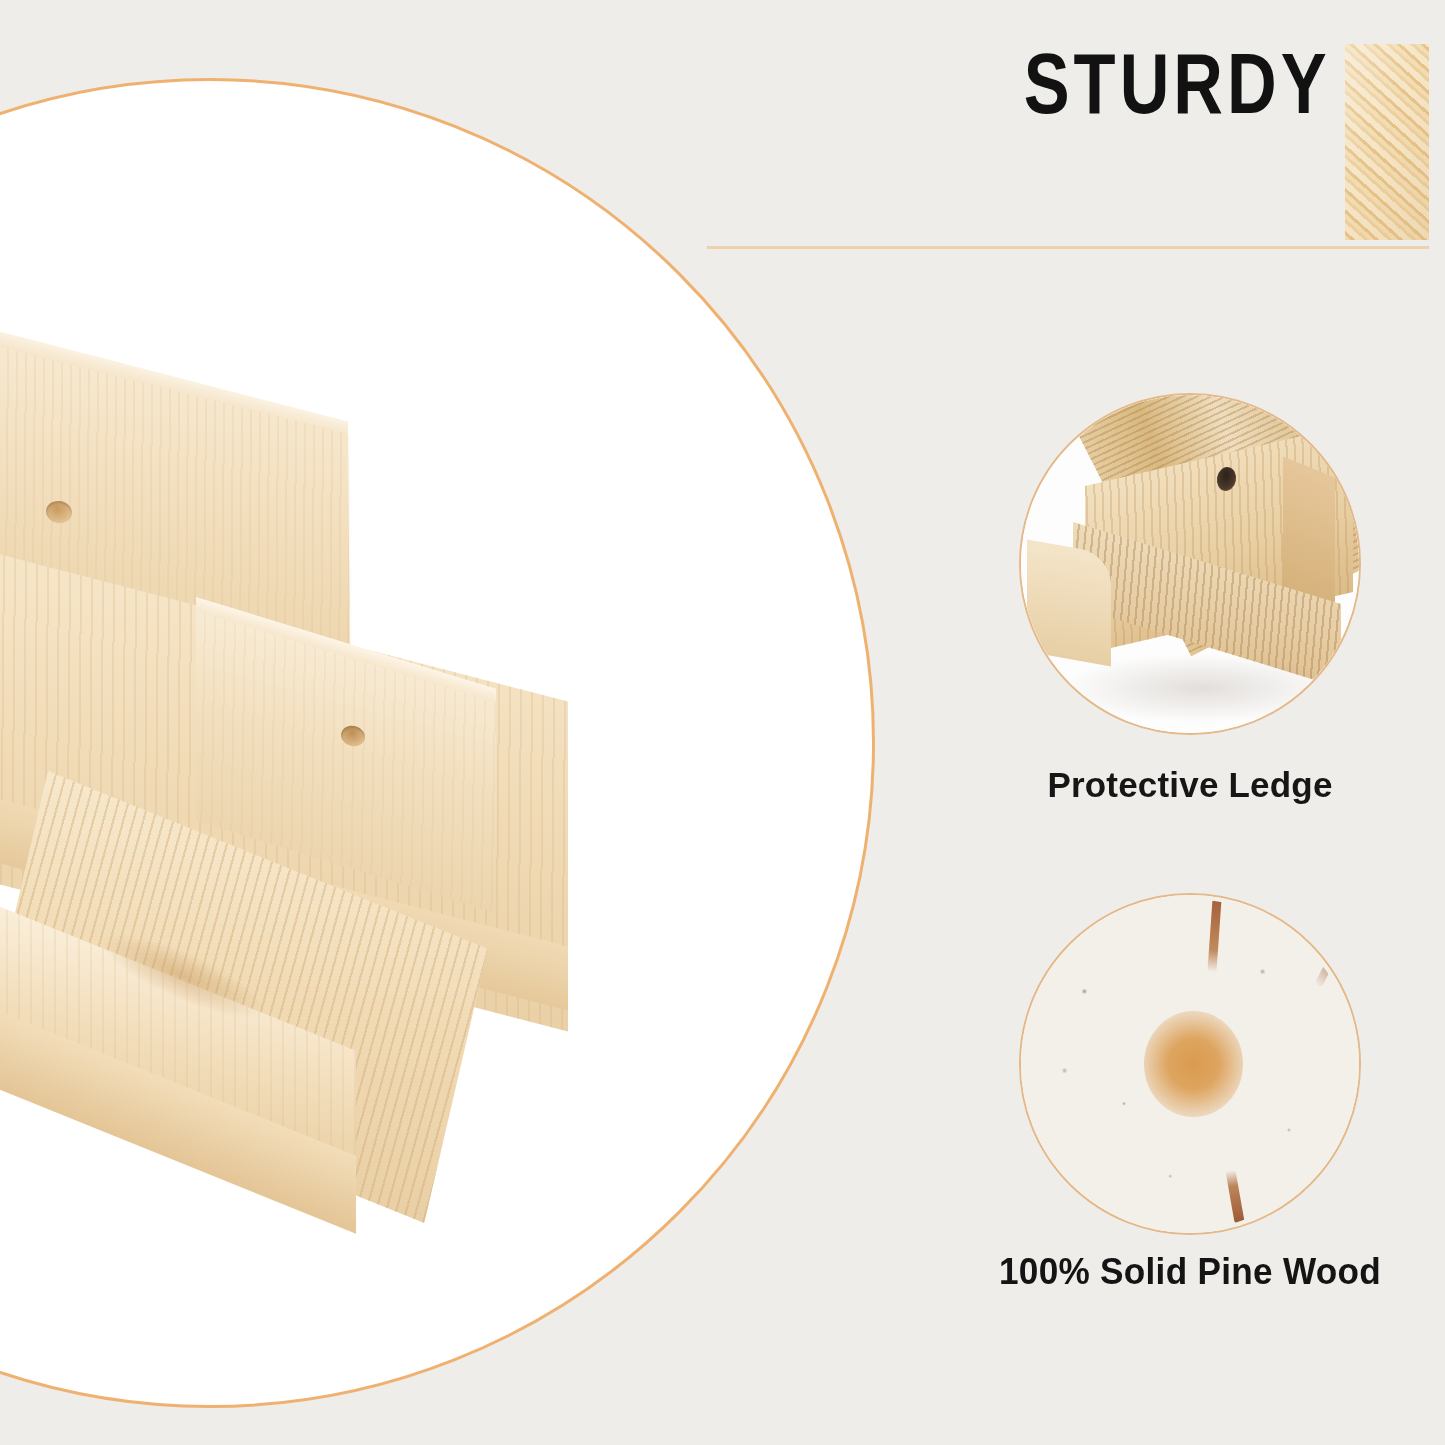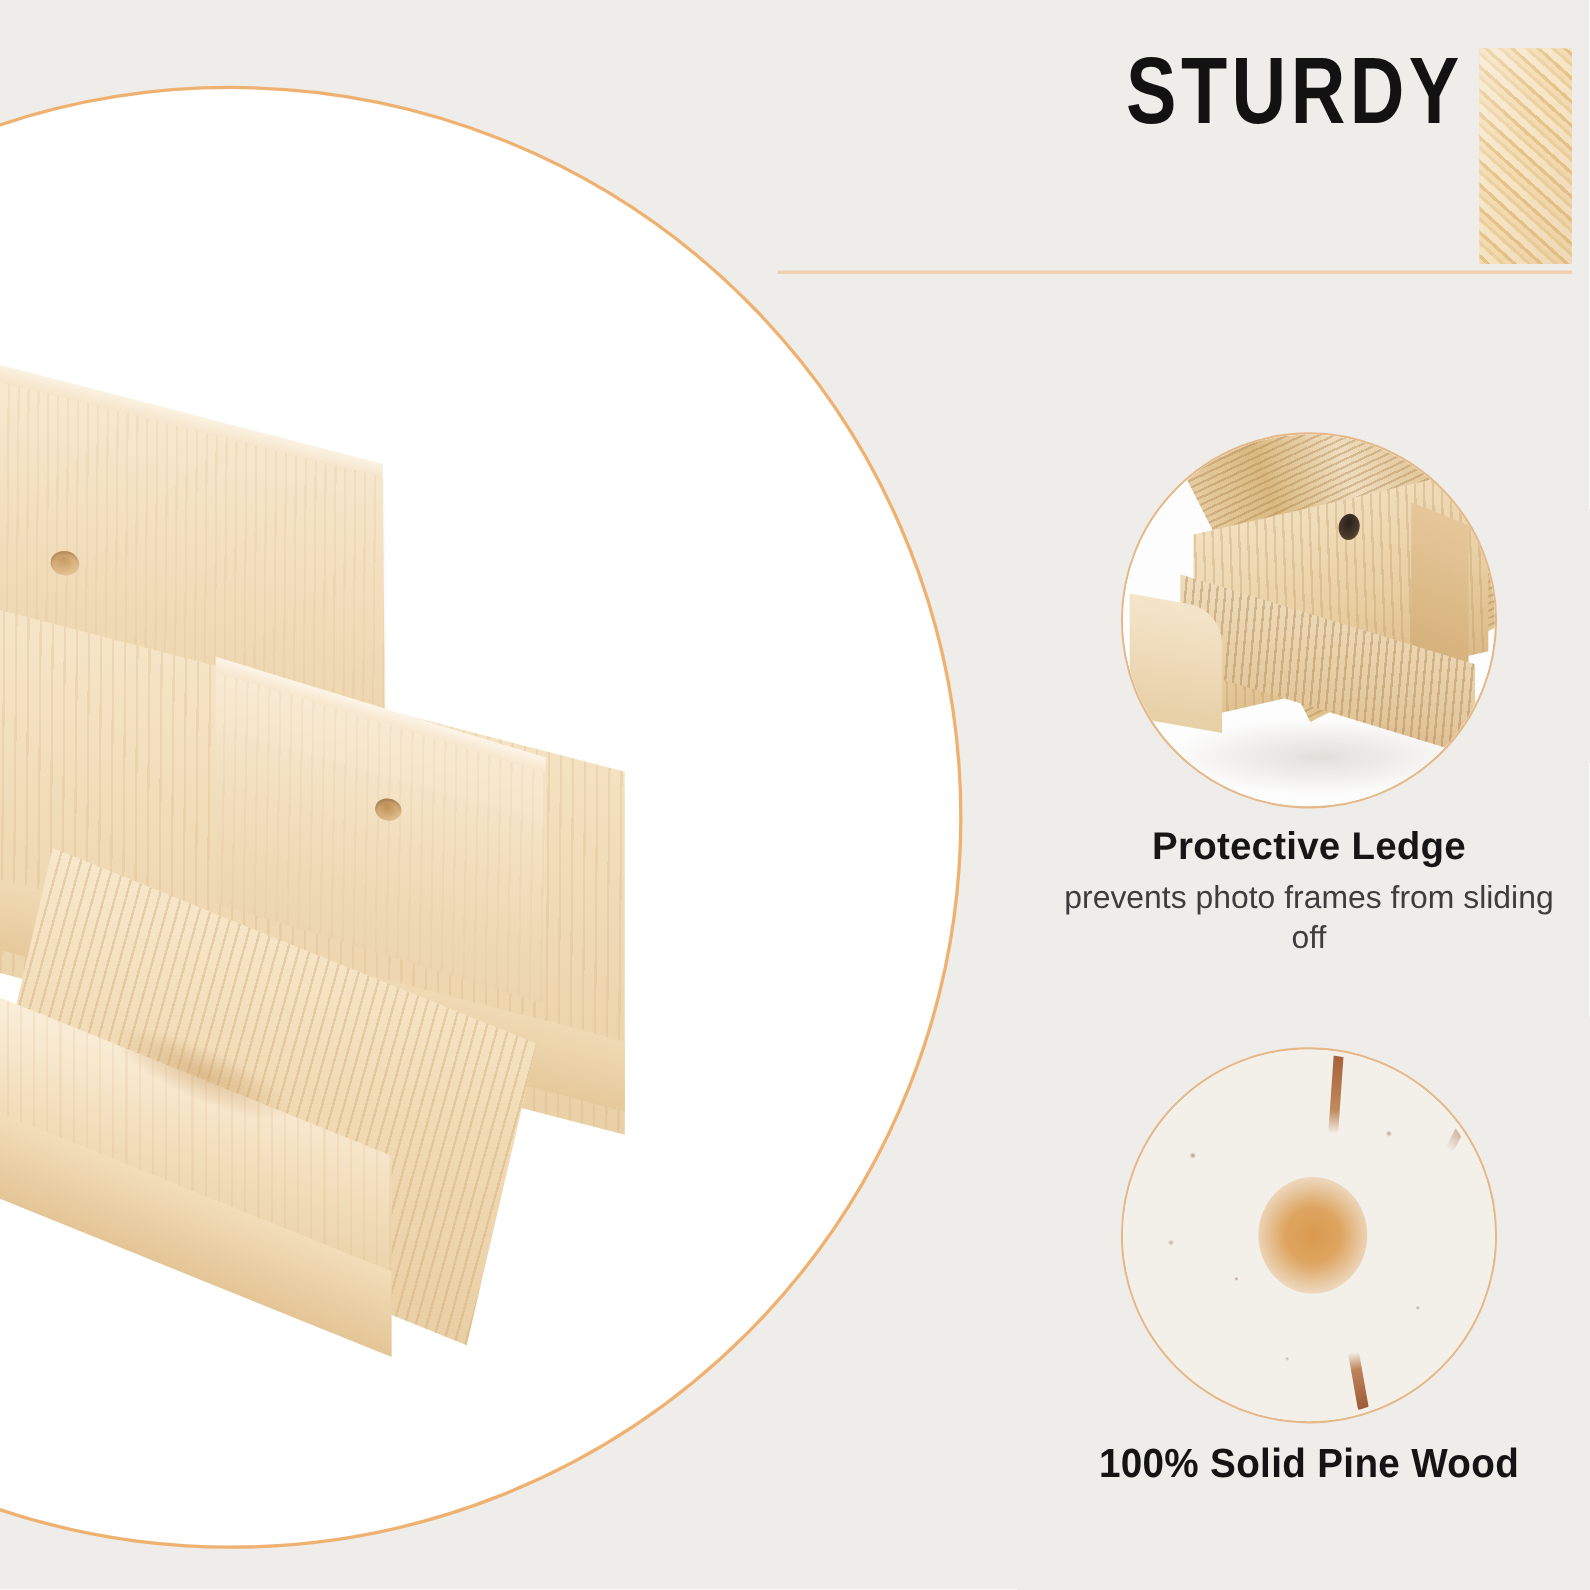--- a/index.html
+++ b/index.html
@@ -244,21 +244,21 @@
   }
 
   
   .feature {
     position: absolute;
     left: 950px;
     width: 480px;
     text-align: center;
   }
   .feature-1 { top: 393px; }
-  .feature-2 { top: 952px; }
+  .feature-2 { top: 893px; }
 
   .circle-inset {
     width: 342px;
     height: 342px;
     margin: 0 auto;
     border-radius: 50%;
     border: 2px solid #e4b888;
     box-sizing: border-box;
     overflow: hidden;
     position: relative;
@@ -387,21 +387,21 @@
     background:
       radial-gradient(circle 3px at 18% 28%, rgba(120,80,48,.55) 0%, rgba(120,80,48,0) 100%),
       radial-gradient(circle 2px at 30% 62%, rgba(120,80,48,.5) 0%, rgba(120,80,48,0) 100%),
       radial-gradient(circle 3px at 72% 22%, rgba(120,80,48,.45) 0%, rgba(120,80,48,0) 100%),
       radial-gradient(circle 2px at 80% 70%, rgba(120,80,48,.45) 0%, rgba(120,80,48,0) 100%),
       radial-gradient(circle 2px at 44% 84%, rgba(120,80,48,.4) 0%, rgba(120,80,48,0) 100%),
       radial-gradient(circle 3px at 12% 52%, rgba(120,80,48,.4) 0%, rgba(120,80,48,0) 100%);
   }
 
   .feature-title {
-    margin-top: 15px;
+    margin-top: 30px;
     color: #161616;
     font-size: 35px;
     font-weight: 700;
     letter-spacing: .2px;
   }
   .feature-sub {
     margin-top: 8px;
     color: #3d3d3d;
     font-size: 29px;
     line-height: 1.28;
@@ -456,21 +456,20 @@
       <div class="ins1-bg"></div>
       <div class="ins1-back"></div>
       <div class="ins1-inner"></div>
       <div class="ins1-right"></div>
       <div class="ins1-base"></div>
       <div class="ins1-left"></div>
       <div class="ins1-hole"></div>
       <div class="ins1-shadow"></div>
     </div>
     <div class="feature-title">Protective Ledge</div>
-    <div class="feature-sub">prevents photo frames from sliding off</div>
   </div>
 
   <div class="feature feature-2">
     <div class="circle-inset">
       <div class="ins2-wrap">
         <div class="ins2-log">
           <div class="ins2-core"></div>
           <div class="ins2-crack-a"></div>
           <div class="ins2-crack-b"></div>
           <div class="ins2-crack-c"></div>

